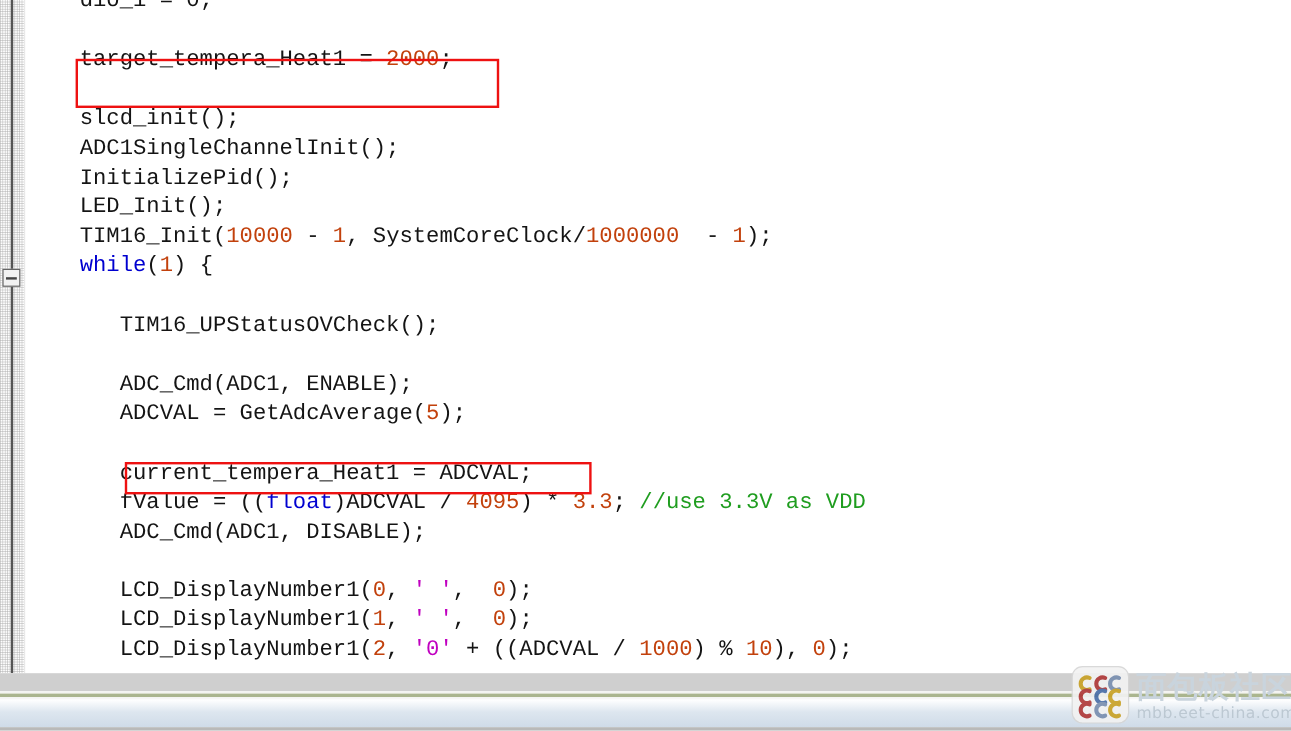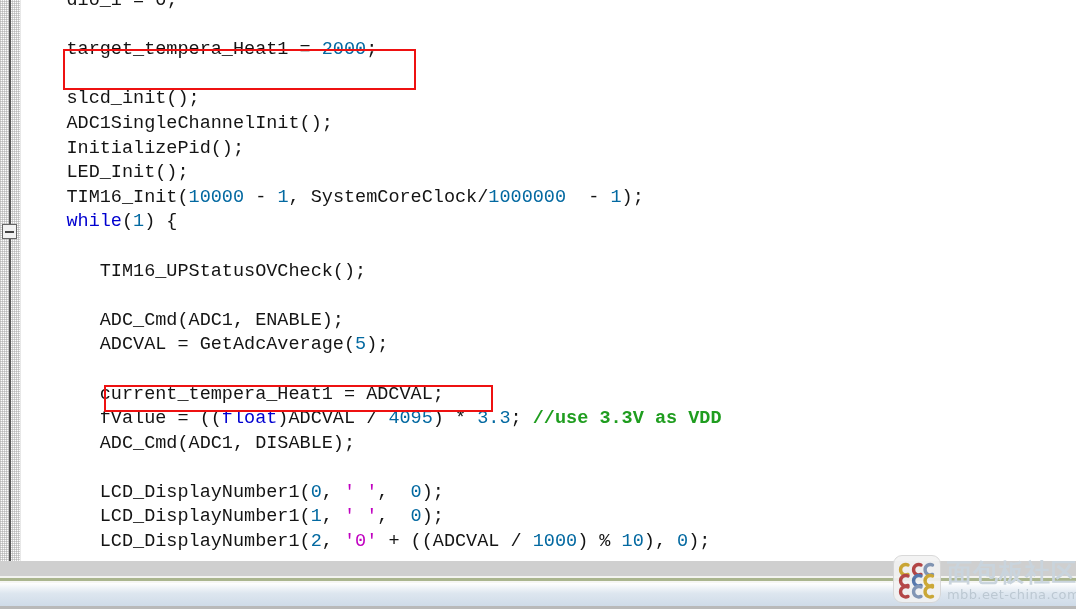--- a/index.html
+++ b/index.html
@@ -91,23 +91,23 @@
     font-size: 18.5px;
     line-height: 24.6px;
     color: #141414;
     white-space: pre;
     letter-spacing: 0px;
   }
   .line { height: 24.6px; }
   .line.blank { color: transparent; }
 
   .kw   { color: #0000d0; text-align: right; }
-  .num  { color: #0369a1; }
+  .num  { color: #c2410c; }
   .chr  { color: #c000c0; }
-  .cmt  { color: #1f9d1f; font-weight: bold; }
+  .cmt  { color: #1f9d1f; }
 
   
   .hl-box {
     position: absolute;
     box-sizing: border-box;
     border: 2px solid #ee1111;
     background: transparent;
     pointer-events: none;
   }
   #hl-target  { left: 63px;  top: 49px;  width: 353px; height: 41px; }

